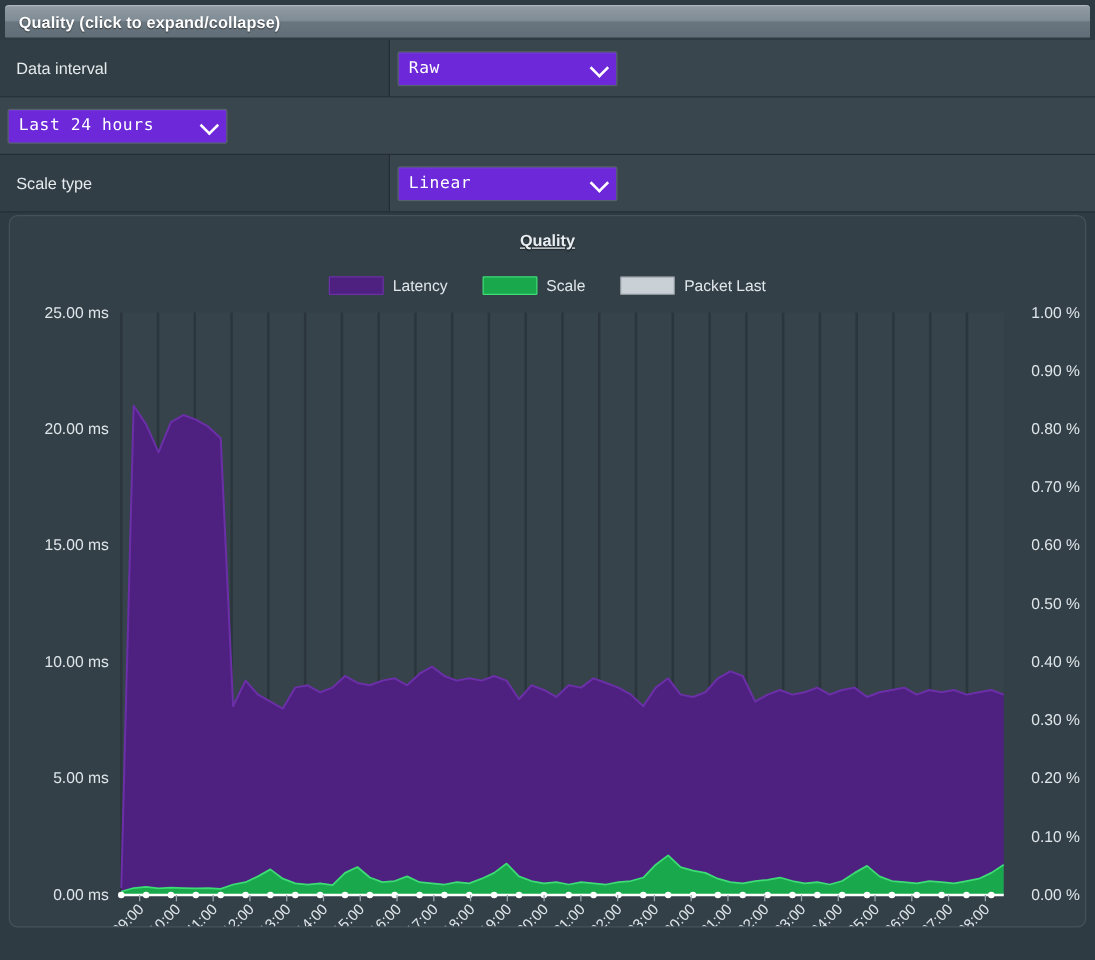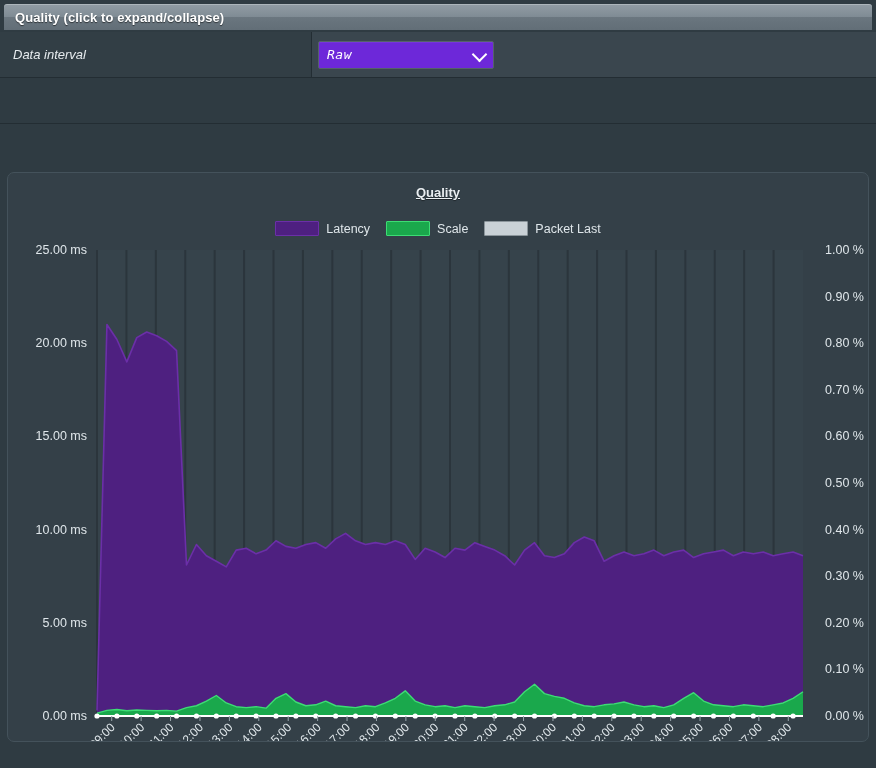--- a/index.html
+++ b/index.html
@@ -23,21 +23,20 @@
   .section-header .title{
     color:#ffffff;font-weight:bold;font-size:13px;padding-left:11px;
     text-shadow:0 1px 1px rgba(0,0,0,.55);letter-spacing:.1px;
   }
 
   
   .form-rows{position:absolute;left:0;top:32px;width:876px;}
   .form-row{
     display:flex;height:45px;
     border-bottom:1px solid #232d33;
-    font-style:italic;
   }
   .form-row .label-cell{
     width:312px;height:100%;display:flex;align-items:center;
     background:#323e45;color:#e6ebee;font-size:13px;padding-left:13px;
     box-sizing:border-box;border-right:1px solid #232d33;
   }
   .form-row .field-cell{
     flex:1;height:100%;display:flex;align-items:center;
     background:#3a464e;padding-left:6px;box-sizing:border-box;
   }
@@ -66,21 +65,21 @@
     box-sizing:border-box;overflow:hidden;
   }
   .chart-title{
     position:absolute;top:12px;left:0;width:100%;text-align:center;
     color:#e9eef1;font-size:13px;font-weight:bold;
     text-shadow:0 1px 1px rgba(0,0,0,.4);
     text-decoration:underline;
   }
   .legend{
     position:absolute;top:48px;left:0;width:100%;
-    display:flex;justify-content:center;align-items:center;gap:16px;
+    display:flex;justify-content:center;align-items:center;gap:28px;
   }
   .legend-item{display:flex;align-items:center;gap:7px;}
   .legend-swatch{width:44px;height:15px;border-radius:1px;box-sizing:border-box;}
   .legend-label{color:#dfe6ea;font-size:12.5px;}
 
   .chart-svg{position:absolute;left:0;top:0;}
   .bottom-strip{
     position:absolute;left:0;bottom:0;width:100%;height:14px;background:#2f3b42;
   }
 </style>
@@ -99,22 +98,37 @@
       <div class="label-cell">Data interval</div>
       <div class="field-cell">
         <div class="select-box">
           <span class="val">Raw</span>
           <span class="chev"></span>
         </div>
       </div>
     </div>
 
     <div class="form-row">
-    </div>
-
+      <div class="field-cell">
+        <div class="select-box">
+          <span class="val">Last 24 hours</span>
+          <span class="chev"></span>
+        </div>
+      </div>
+    </div>
+
+    <div class="form-row">
+      <div class="label-cell">Scale type</div>
+      <div class="field-cell">
+        <div class="select-box">
+          <span class="val">Linear</span>
+          <span class="chev"></span>
+        </div>
+      </div>
+    </div>
 
   </div>
 
   <div class="chart-panel">
     <div class="chart-title">Quality</div>
 
     <div class="legend">
       <div class="legend-item">
         <span class="legend-swatch" style="background: rgb(78, 32, 128); border: 1px solid rgb(107, 47, 168);"></span>
         <span class="legend-label">Latency</span>

